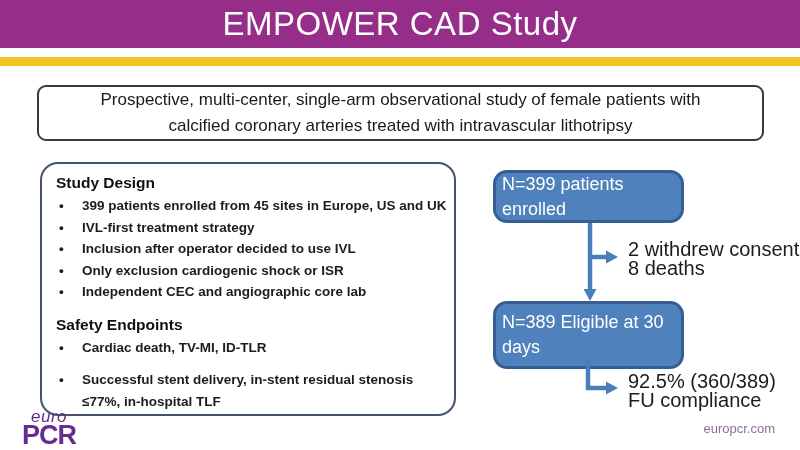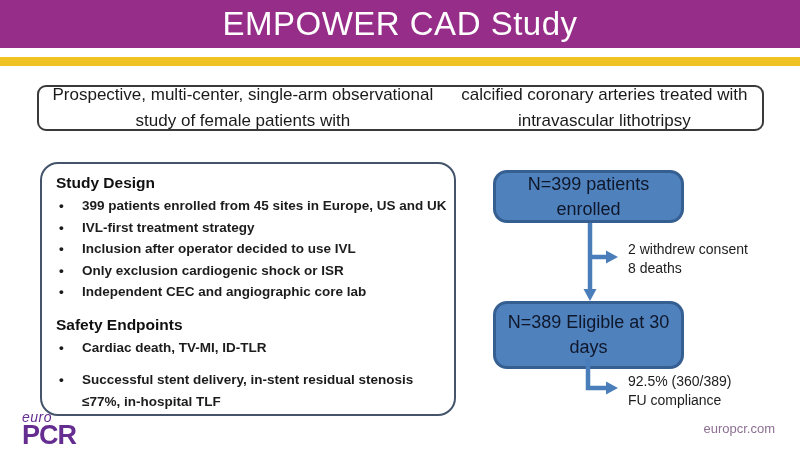--- a/index.html
+++ b/index.html
@@ -39,25 +39,25 @@
   }
   .accent-bar {
     position: absolute; left: 0; top: 57px;
     width: 800px; height: 9px;
     background: var(--yellow);
   }
 
   
   .summary-box {
     position: absolute; left: 37px; top: 85px;
-    width: 727px; height: 46px;
+    width: 727px; height: 56px;
     border: 2px solid var(--box_border);
     border-radius: 9px;
     background: #fff;
-    display: flex; flex-direction: row;
+    display: flex; flex-direction: column;
     align-items: center; justify-content: center;
   }
   .summary-line {
     font-size: 17px;
     line-height: 26px;
     color: #1a1a1a;
     text-align: center;
   }
 
   
@@ -96,60 +96,61 @@
     position: absolute;
     left: 3px;
   }
 
   
   .flow-box {
     position: absolute;
     background: var(--blue_fill);
     border: 3px solid var(--blue_border);
     border-radius: 14px;
-    color: #0f172a;
+    color: #ffffff;
     font-size: 18px;
     line-height: 25px;
     display: flex; align-items: center; justify-content: center;
-    text-align: center;
+    text-align: left;
     padding: 0 6px;
   }
   .flow-box-1 { left: 493px; top: 170px; width: 191px; height: 53px; }
   .flow-box-2 { left: 493px; top: 301px; width: 191px; height: 68px; }
 
   .flow-arrows {
     position: absolute; left: 460px; top: 150px;
     width: 340px; height: 300px;
     pointer-events: none;
   }
   .arrow-line { stroke: var(--arrow); stroke-width: 4.5; fill: none; }
   .arrow-head { fill: var(--arrow); stroke: none; }
 
   .flow-note {
     position: absolute;
-    font-size: 14px;
+    font-size: 20px;
     line-height: 19px;
     color: #1c1c1c;
   }
   .flow-note-1 { left: 628px; top: 240px; }
   .flow-note-2 { left: 628px; top: 372px; }
 
   
   .logo {
     position: absolute; left: 10px; top: 411px;
     color: var(--logo_purple);
     user-select: none;
   }
   .logo-euro {
     display: block;
     font-style: italic;
-    font-size: 14px;
+    font-size: 17px;
     line-height: 12px;
     margin-left: 12px;
     letter-spacing: 0.5px;
+    text-align: center;
   }
   .logo-pcr {
     display: block;
     font-weight: bold;
     font-size: 27px;
     line-height: 24px;
     letter-spacing: -1px;
     margin-left: 12px;
   }
   .website {

